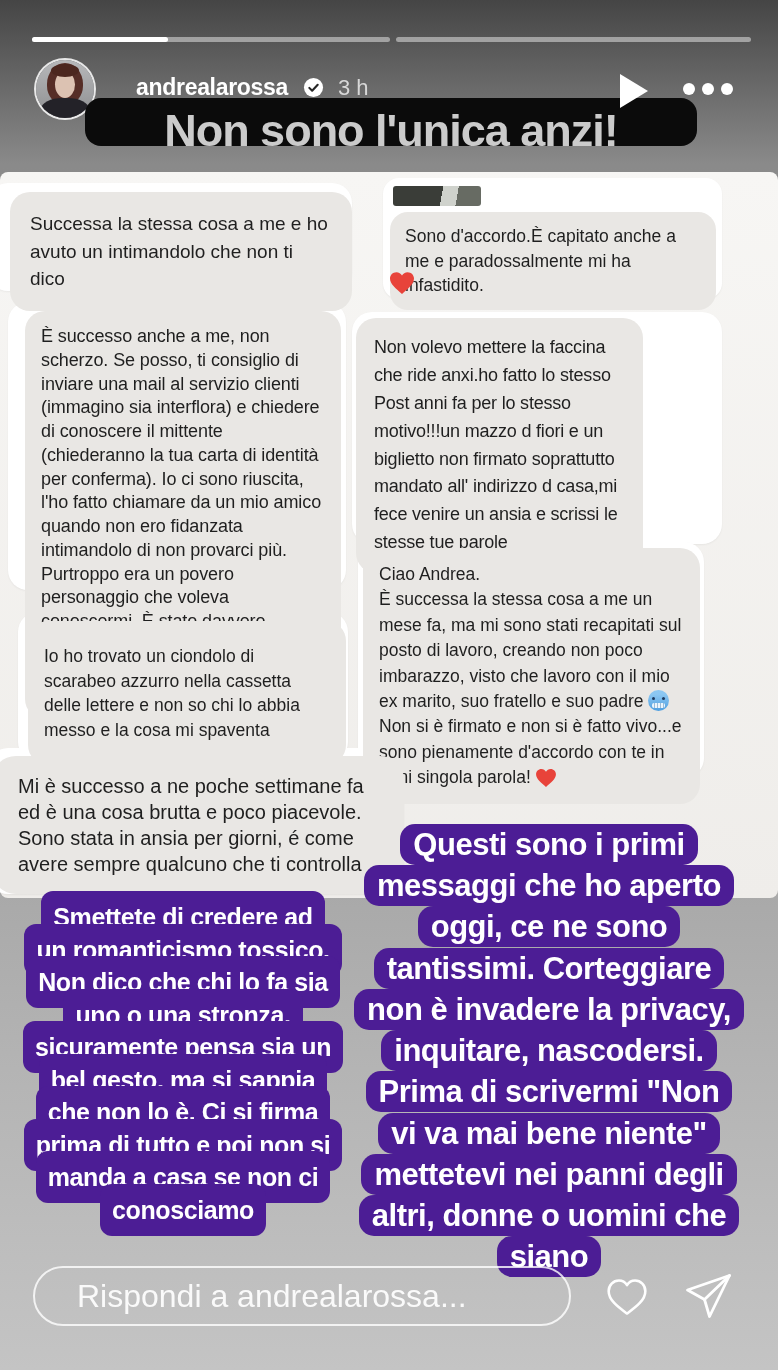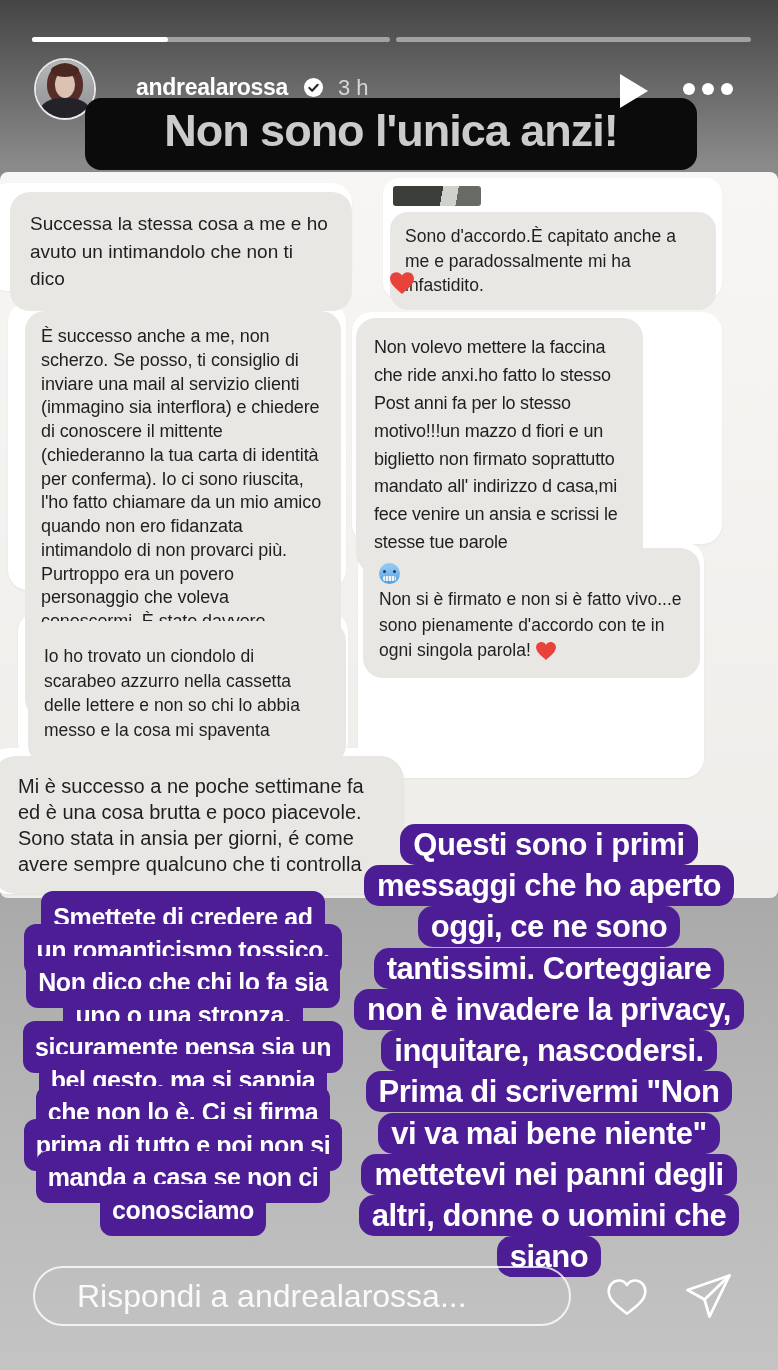--- a/index.html
+++ b/index.html
@@ -25,21 +25,21 @@
 
   .username{left:112px;top:74px;color:#ffffff;font-size:23px;font-weight:700;letter-spacing:-.3px;z-index:6;margin-left:24px;}
   .verified{left:303px;top:77px;width:21px;height:21px;z-index:6;}
   .timestamp{left:338px;top:75px;color:#d8d8d8;font-size:22px;z-index:6;}
 
   .play-btn{left:620px;top:74px;width:0;height:0;z-index:6;
     border-left:28px solid #ffffff;border-top:17px solid transparent;border-bottom:17px solid transparent;}
   .more-btn{left:683px;top:83px;display:flex;gap:7px;z-index:6;}
   .more-btn i{width:12px;height:12px;border-radius:50%;background:#ffffff;display:block;}
 
-  .title-pill{left:85px;top:98px;width:612px;height:72px;background:#0b0b0b;border-radius:16px;
+  .title-pill{left:85px;top:98px;width:612px;height:48px;background:#0b0b0b;border-radius:16px;
     color:#cbcbcb;font-size:45px;font-weight:700;letter-spacing:-1px;text-align:center;line-height:66px;z-index:5;white-space:nowrap;}
 
   
   .panel{left:0;top:172px;width:778px;height:726px;background:linear-gradient(#f7f6f4,#efedea);border-radius:8px;z-index:1;}
   .card{background:#ffffff;border-radius:20px;z-index:2;box-shadow:0 1px 2px rgba(0,0,0,.05);}
   #cardL1{left:-12px;top:183px;width:364px;height:108px;}
   #cardL2{left:8px;top:302px;width:338px;height:288px;}
   #cardL3{left:18px;top:612px;width:330px;height:150px;}
   #cardL4{left:-12px;top:748px;width:416px;height:146px;}
   #cardR1{left:383px;top:178px;width:339px;height:121px;border-radius:16px;}
@@ -124,21 +124,22 @@
 <div class="abs card" id="cardR3"></div>
 
 <div class="abs photo-frag"></div>
 
 <div class="abs bubble" id="bubL1">Successa la stessa cosa a me e ho avuto un intimandolo che non ti dico</div>
 <div class="abs bubble" id="bubL2">È successo anche a me, non scherzo. Se posso, ti consiglio di inviare una mail al servizio clienti (immagino sia interflora) e chiedere di conoscere il mittente (chiederanno la tua carta di identità per conferma). Io ci sono riuscita, l'ho fatto chiamare da un mio amico quando non ero fidanzata intimandolo di non provarci più. Purtroppo era un povero personaggio che voleva conoscermi. È stato davvero spiacevole. Mi sono molto spaventata ma non è più capitato! Provaci</div>
 <div class="abs bubble" id="bubL3">Io ho trovato un ciondolo di scarabeo azzurro nella cassetta delle lettere e non so chi lo abbia messo e la cosa mi spaventa</div>
 <div class="abs bubble" id="bubR1">Sono d'accordo.È capitato anche a me e paradossalmente mi ha infastidito.</div>
 <div class="abs bubble" id="bubR2">Non volevo mettere la faccina che ride anxi.ho fatto lo stesso
 Post anni fa per lo stesso motivo!!!un mazzo d fiori e un biglietto non firmato soprattutto mandato all' indirizzo d casa,mi fece venire un ansia e scrissi le stesse tue parole</div>
-<div class="abs bubble" id="bubR3"><span class="inline-emoji cold-face"></span><span>
+<div class="abs bubble" id="bubR3"><span>Ciao Andrea.
+È successa la stessa cosa a me un mese fa, ma mi sono stati recapitati sul posto di lavoro, creando non poco imbarazzo, visto che lavoro con il mio ex marito, suo fratello e suo padre </span><span class="inline-emoji cold-face"></span><span>
 Non si è firmato e non si è fatto vivo...e sono pienamente d'accordo con te in ogni singola parola! </span><svg class="inline-emoji heart-svg" width="20" height="18" viewBox="0 0 32 29" style="display:inline-block">
       <path d="M16 29C8 22 0 16 0 8.5 0 3.8 3.8 0 8.5 0 11.8 0 14.6 1.9 16 4.6 17.4 1.9 20.2 0 23.5 0 28.2 0 32 3.8 32 8.5 32 16 24 22 16 29z" fill="#e8433a"></path>
     </svg></div>
 
 <svg class="abs heart-svg" id="reactR1" width="24" height="22" viewBox="0 0 32 29">
     <path d="M16 29C8 22 0 16 0 8.5 0 3.8 3.8 0 8.5 0 11.8 0 14.6 1.9 16 4.6 17.4 1.9 20.2 0 23.5 0 28.2 0 32 3.8 32 8.5 32 16 24 22 16 29z" fill="#e8433a"></path>
   </svg>
 <svg class="abs heart-svg" id="reactL3" width="24" height="22" viewBox="0 0 32 29">
     <path d="M16 29C8 22 0 16 0 8.5 0 3.8 3.8 0 8.5 0 11.8 0 14.6 1.9 16 4.6 17.4 1.9 20.2 0 23.5 0 28.2 0 32 3.8 32 8.5 32 16 24 22 16 29z" fill="#e8433a"></path>
   </svg>

